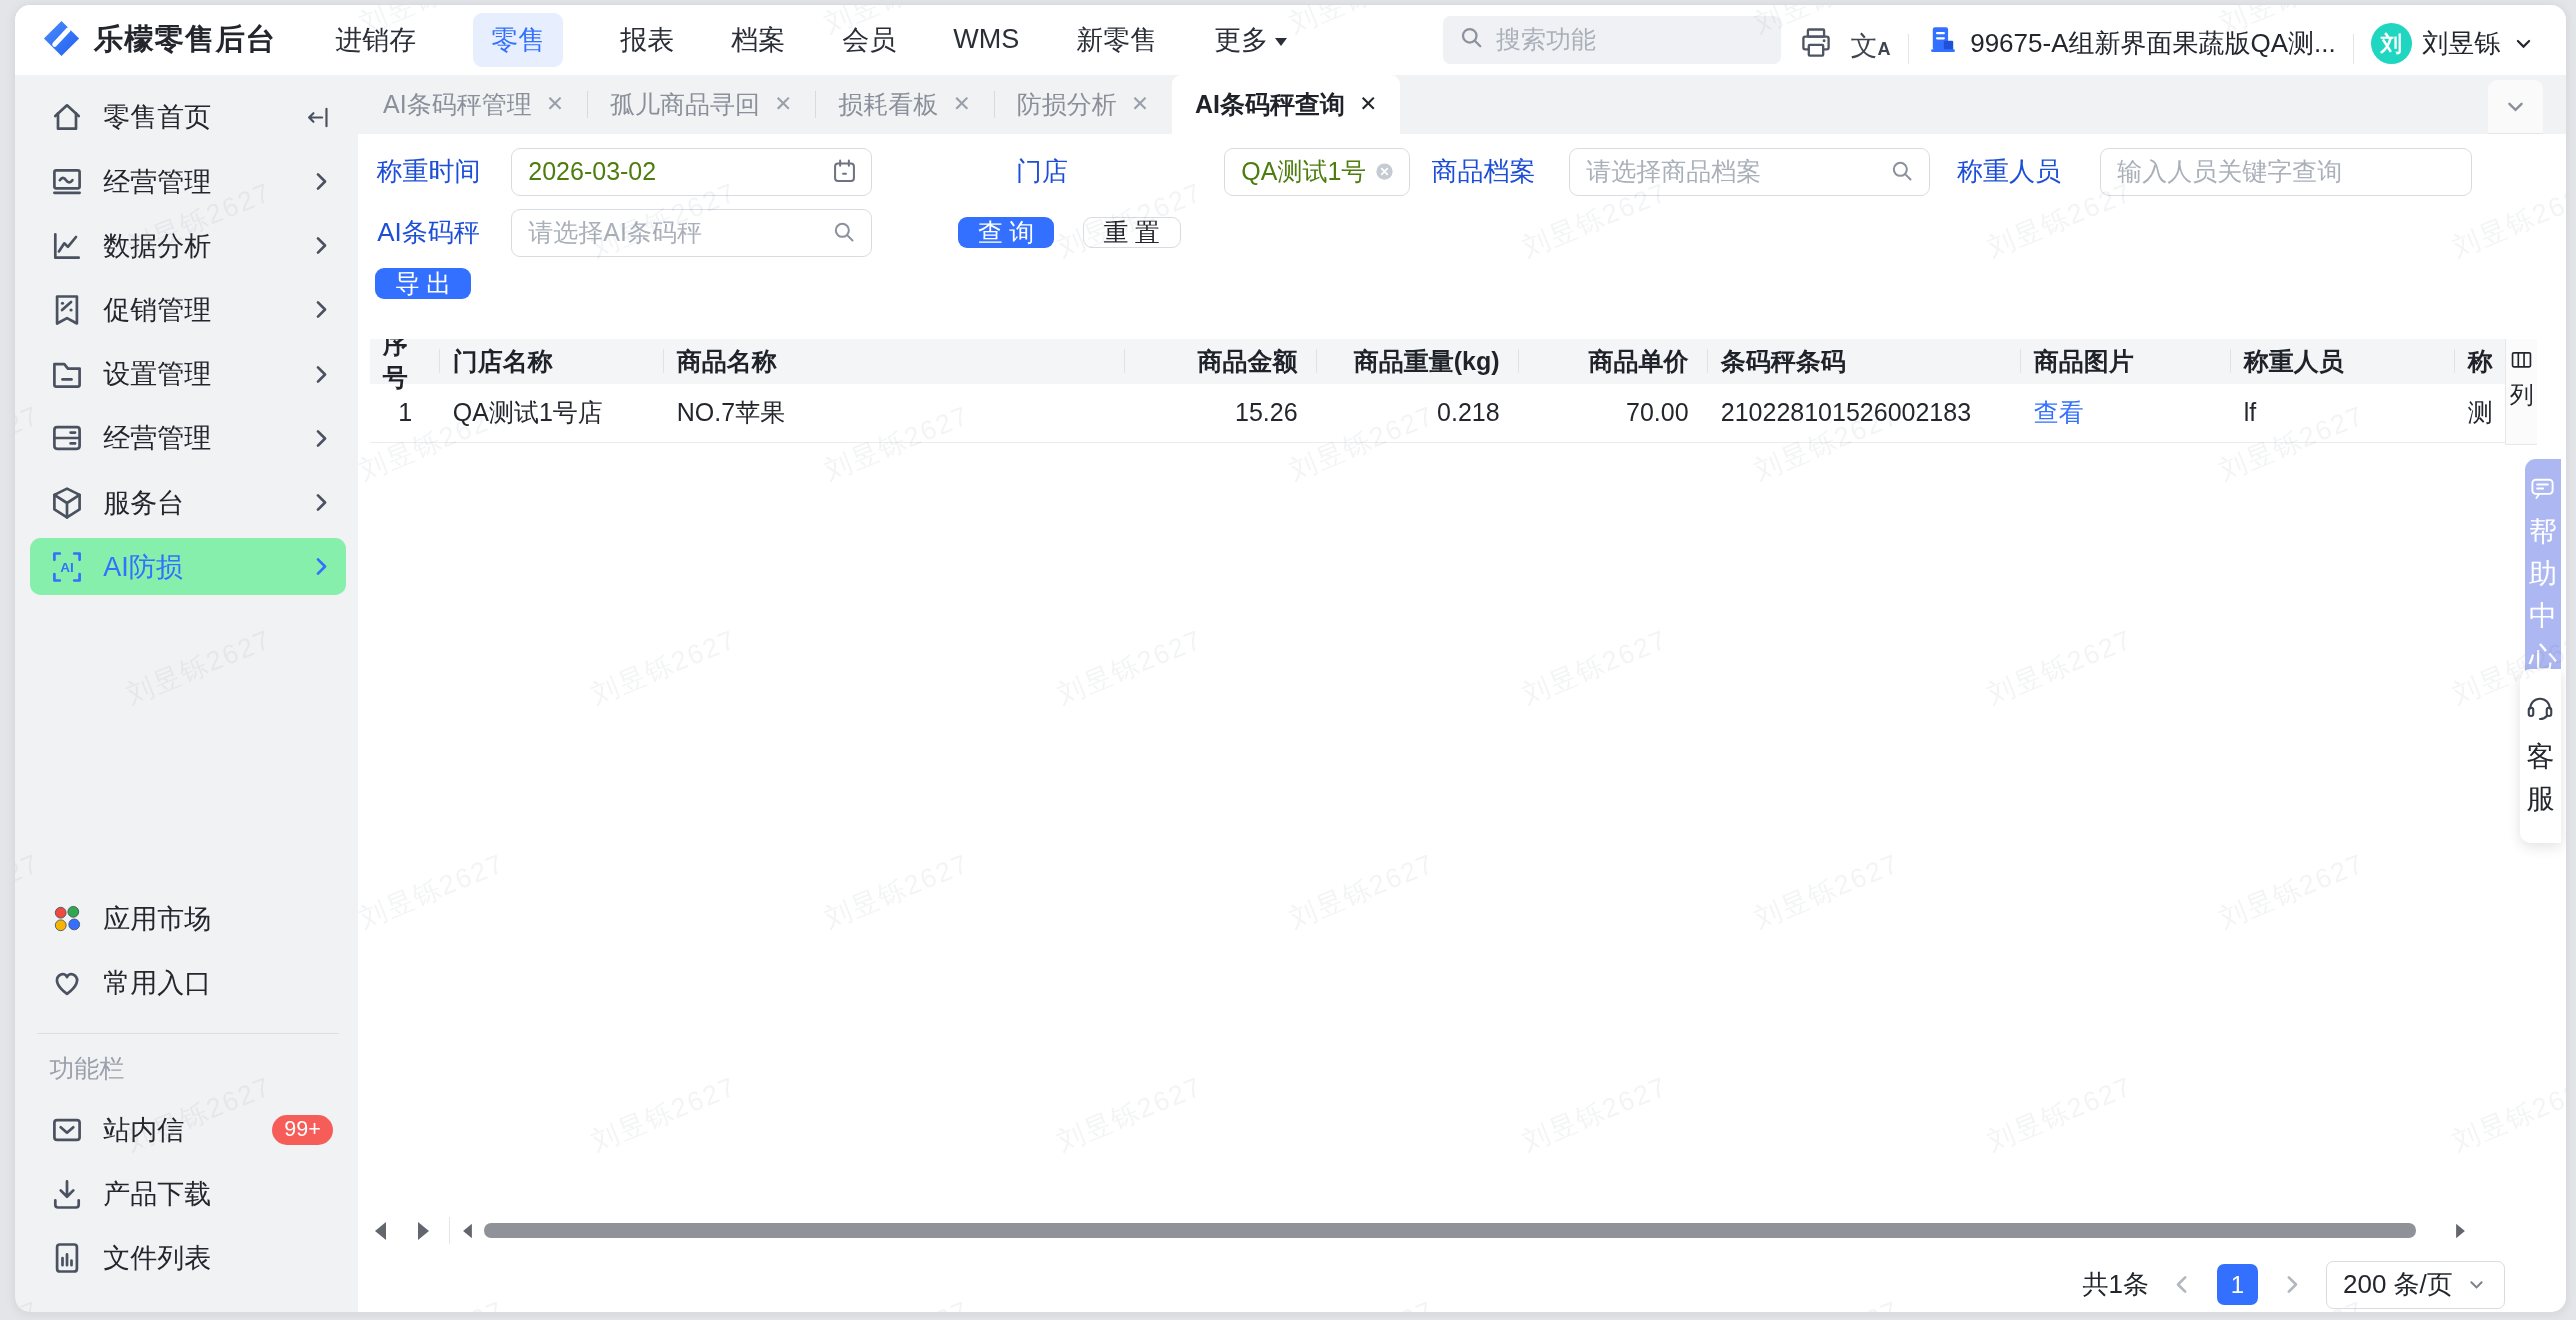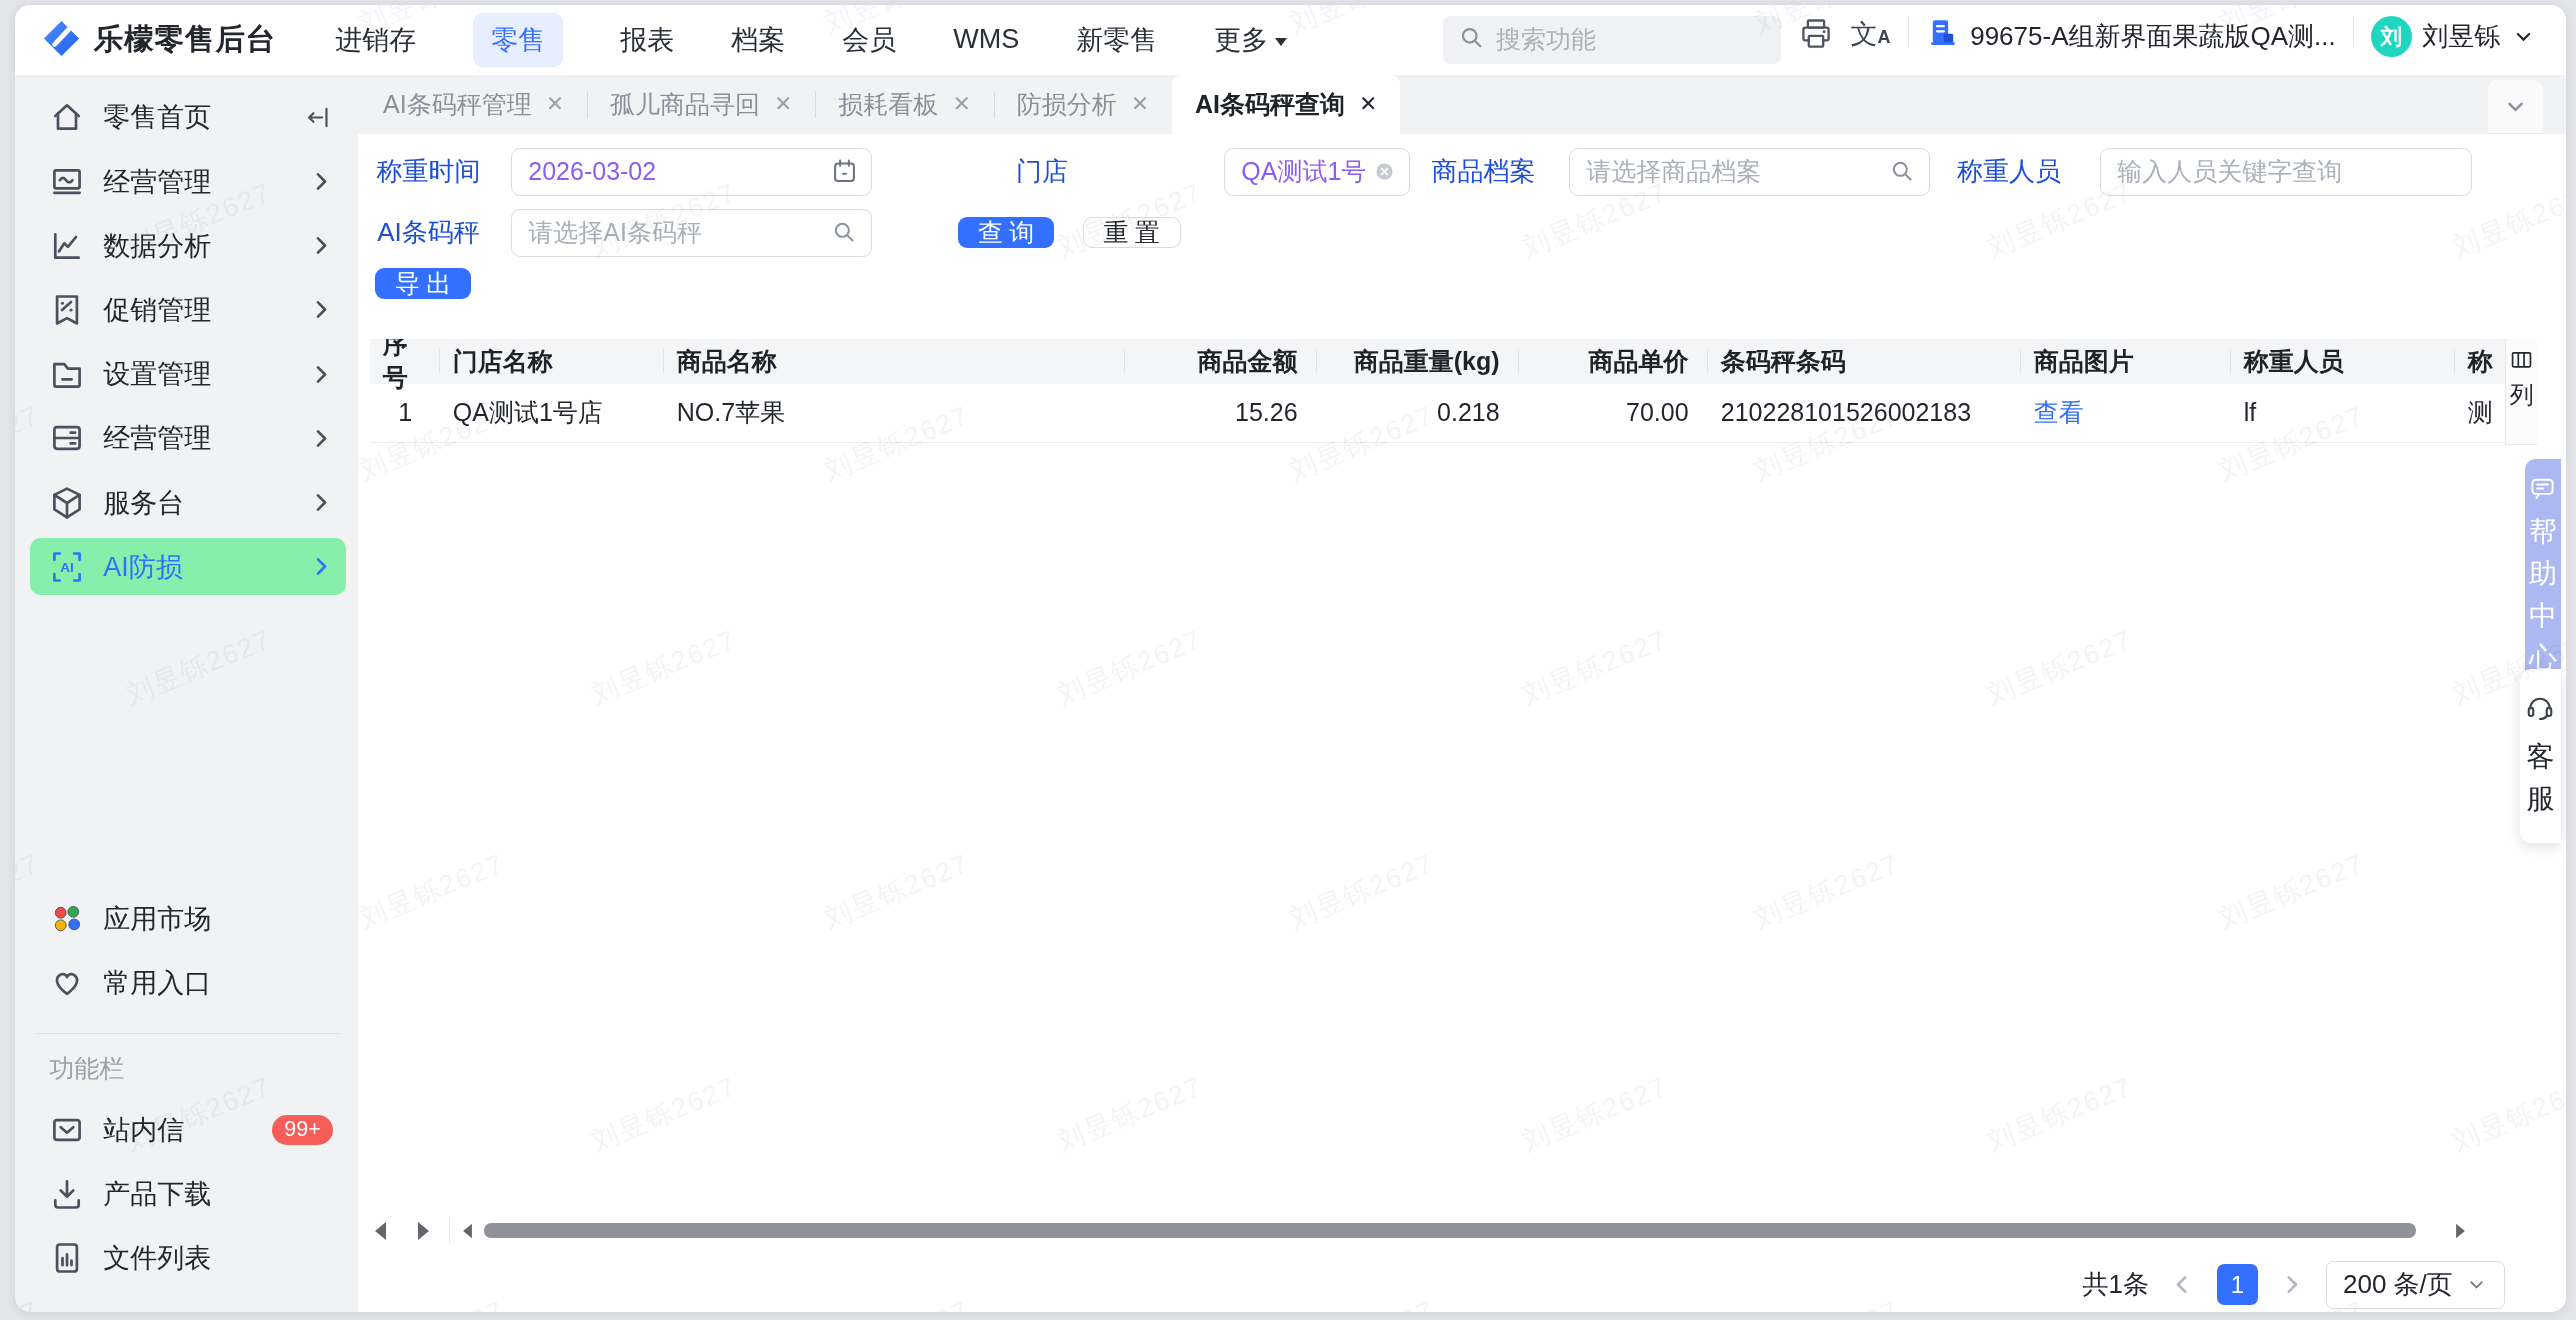--- a/index.html
+++ b/index.html
@@ -12,21 +12,21 @@
   
   .topbar { height:70px; background:#fff; display:flex; align-items:center; padding:0 30px 0 27px; }
   .brand { display:flex; align-items:center; gap:12.5px; flex:0 0 auto; }
   .brand-name { font-size:29.5px; font-weight:700; color:#23262d; letter-spacing:0.9px; }
   .mainnav { display:flex; align-items:center; gap:57px; margin-left:59px; }
   .nav-item { font-size:27px; color:#2a2e36; white-space:nowrap; cursor:pointer; }
   .nav-item.active { background:#e7eefe; color:#3370ff; padding:9px 18px; border-radius:9px; font-weight:500; }
   .nav-more { display:flex; align-items:center; gap:7.2px; }
   .tri-down { width:0; height:0; border-left:6.3px solid transparent; border-right:6.3px solid transparent;
     border-top:8px solid #2a2e36; margin-top:5.4px; }
-  .topbar-right { margin-left:auto; display:flex; align-items:flex-start; gap:17px; }
+  .topbar-right { margin-left:auto; display:flex; align-items:flex-end; gap:17px; }
   .searchbox { width:338px; height:48px; background:#f0f1f4; border-radius:7.2px;
     display:flex; align-items:center; gap:9px; padding:0 14.3px; }
   .searchbox input { flex:1; min-width:0; border:none; outline:none; background:transparent;
     font-size:25px; color:#3a3f47; }
   input::placeholder { color:#aab0ba; }
   .trans-icon { font-size:27px; color:#3f4550; font-weight:500; }
   .trans-icon small { font-size:18px; font-weight:700; }
   .v-divider { width:0.9px; height:30px; background:#e2e4e9; }
   .company { display:flex; align-items:center; gap:10.7px; font-size:26px; color:#23262d; cursor:pointer; }
   .avatar { width:41px; height:41px; border-radius:50%; background:#1fd6c1; color:#fff;
@@ -70,21 +70,21 @@
   .frow { position:absolute; left:0; display:flex; align-items:center; }
   .frow1 { top:14.3px; } .frow2 { top:75px; }
   .fg { display:flex; align-items:center; }
   .flabel { font-size:26px; color:#1d4ed8; text-align:center; padding-right:12.5px; white-space:nowrap; }
   .fg1 .flabel { width:153px; } .fg1 .finput { width:361px; }
   .fg2 .flabel { width:352px; } .fg2 .finput { width:186px; }
   .fg3 .flabel { width:159px; } .fg3 .finput { width:361px; }
   .fg4 .flabel { width:170px; } .fg4 .finput { width:372px; }
   .finput { height:48px; border:0.9px solid #d8dbe1; border-radius:9px; display:flex;
     align-items:center; gap:7.2px; padding:0 12.5px 0 16px; background:#fff; }
-  .finput input { flex:1; min-width:0; border:none; outline:none; font-size:25px; color:#8b5cf6; }
+  .finput input { flex:1; min-width:0; border:none; outline:none; font-size:25px; color:#4d7c0f; }
   .btn { height:31px; border-radius:9px; font-size:25px; display:flex; align-items:center;
     justify-content:center; padding:0 19.7px; cursor:pointer; border:none; white-space:nowrap;font-family:Liberation Serif, serif; }
   .btn-primary { background:#3370ff; color:#fff; }
   .btn-plain { background:#fff; color:#23262d; border:0.9px solid #d8dbe1; }
   .btn-search { margin-left:86px; } .btn-reset { margin-left:29px; }
   .export-btn { position:absolute; top:134px; left:17px; }
 
   
   .table-zone { position:absolute; top:205px; left:12px; width:2147px; overflow:hidden; }
   .trow { display:flex; width:2191px; }

